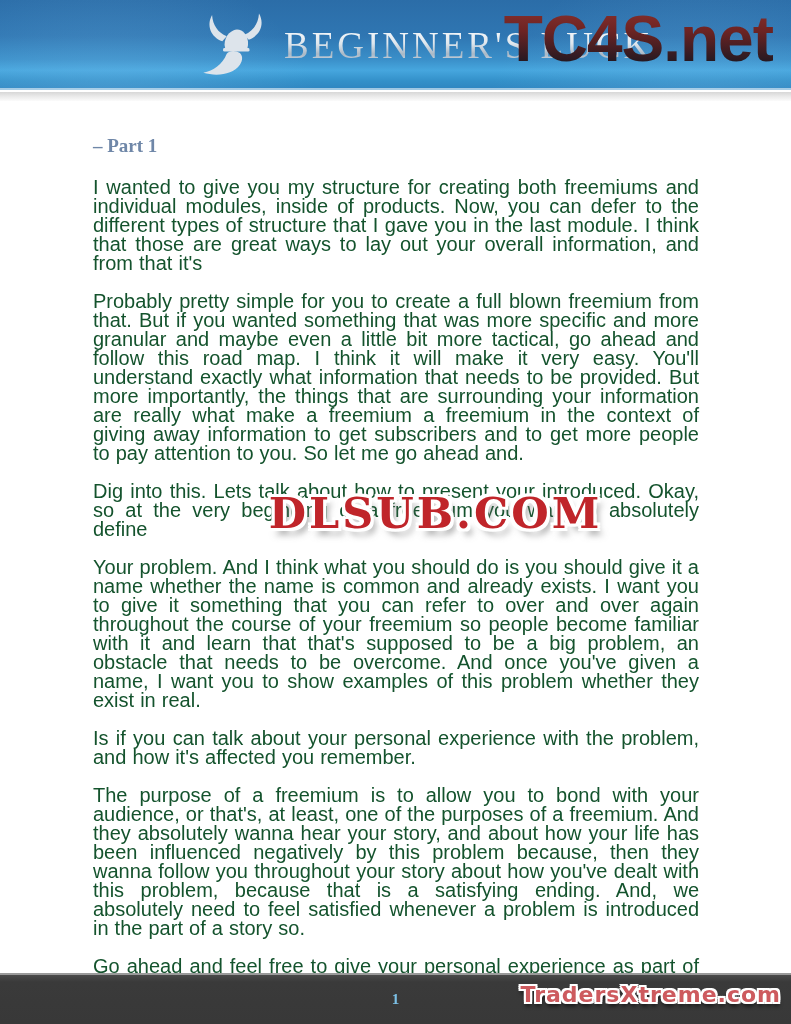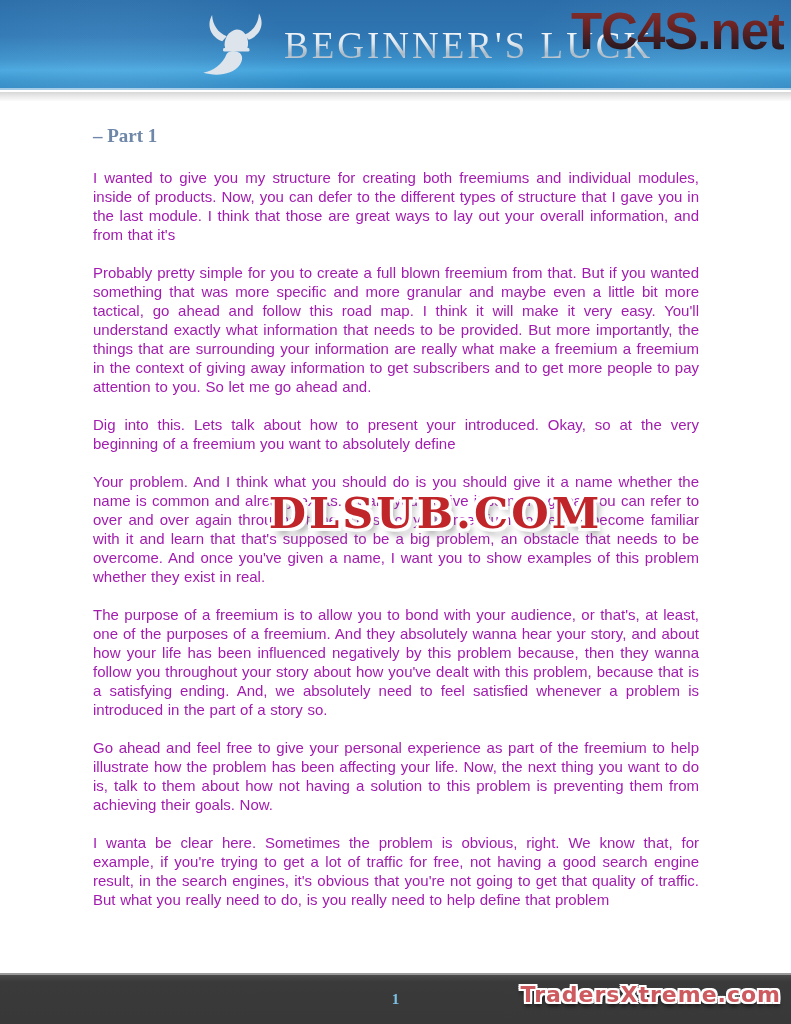--- a/index.html
+++ b/index.html
@@ -29,48 +29,48 @@
   .helmet { width:74px; height:66px; }
   .logo-text {
     font-family:"Liberation Serif", serif;
     font-size:37px; letter-spacing:3px; font-weight:normal;
     background:linear-gradient(180deg,#ffffff 0%,#dfe7ee 45%,#a9b8c6 70%,#e8eef3 100%);
     -webkit-background-clip:text; background-clip:text; color:transparent;
     text-shadow:0 2px 3px rgba(10,40,70,.0);
     white-space:nowrap;
   }
   .tc4s {
-    position:absolute; top:2px; right:7px;
+    position:absolute; top:2px; right:18px;
     font-family:"Liberation Sans", sans-serif;
-    font-weight:bold; font-size:51px; letter-spacing:-1px;
+    font-weight:bold; font-size:64px; letter-spacing:-1px;
     background:linear-gradient(180deg,#8d3330 0%,#6e2423 38%,#2a1a22 78%,#101018 100%);
     -webkit-background-clip:text; background-clip:text; color:transparent;
   }
 
   
   .header-strip {
     position:absolute; top:92px; left:0; width:791px; height:9px;
     background:linear-gradient(180deg,#d7d7d7 0%,#ececec 55%,#fbfbfb 100%);
   }
 
   
   .content {
     position:absolute; left:93px; top:122px; width:606px;
   }
   .doc-title {
     font-family:"Liberation Serif", serif;
     font-size:27px; font-weight:bold; color:#1c6eae; letter-spacing:.2px;
   }
   .doc-subtitle {
     font-family:"Liberation Serif", serif;
-    font-size:19px; font-weight:bold; color:#6f87a8; margin-top:3px;
+    font-size:19px; font-weight:bold; color:#6f87a8; margin-top:13px;
   }
   .body-text { margin-top:21px; }
   .body-text p {
-    font-size:15px; line-height:19px; color:#a21caf;
+    font-size:20px; line-height:19px; color:#14532d;
     text-align:justify; margin-bottom:19px;
     word-spacing:.5px;
   }
 
   
   .dlsub {
     position:absolute; left:50%; top:513px; transform:translate(-50%,-50%);
     font-family:"DejaVu Serif", serif; font-weight:bold;
     font-size:43px; letter-spacing:3px; color:#c0252a; white-space:nowrap;
     text-shadow:
@@ -130,20 +130,21 @@
   <div class="header-strip"></div>
 
   <div class="content">
     <h2 class="doc-subtitle">– Part 1</h2>
 
     <div class="body-text">
       <p>I wanted to give you my structure for creating both freemiums and individual modules, inside of products. Now, you can defer to the different types of structure that I gave you in the last module. I think that those are great ways to lay out your overall information, and from that it's</p>
       <p>Probably pretty simple for you to create a full blown freemium from that. But if you wanted something that was more specific and more granular and maybe even a little bit more tactical, go ahead and follow this road map. I think it will make it very easy. You'll understand exactly what information that needs to be provided. But more importantly, the things that are surrounding your information are really what make a freemium a freemium in the context of giving away information to get subscribers and to get more people to pay attention to you. So let me go ahead and.</p>
       <p>Dig into this. Lets talk about how to present your introduced. Okay, so at the very beginning of a freemium you want to absolutely define</p>
       <p>Your problem. And I think what you should do is you should give it a name whether the name is common and already exists. I want you to give it something that you can refer to over and over again throughout the course of your freemium so people become familiar with it and learn that that's supposed to be a big problem, an obstacle that needs to be overcome. And once you've given a name, I want you to show examples of this problem whether they exist in real.</p>
+      <p>Is if you can talk about your personal experience with the problem, and how it's affected you remember.</p>
       <p>The purpose of a freemium is to allow you to bond with your audience, or that's, at least, one of the purposes of a freemium. And they absolutely wanna hear your story, and about how your life has been influenced negatively by this problem because, then they wanna follow you throughout your story about how you've dealt with this problem, because that is a satisfying ending. And, we absolutely need to feel satisfied whenever a problem is introduced in the part of a story so.</p>
       <p>Go ahead and feel free to give your personal experience as part of the freemium to help illustrate how the problem has been affecting your life. Now, the next thing you want to do is, talk to them about how not having a solution to this problem is preventing them from achieving their goals. Now.</p>
       <p>I wanta be clear here. Sometimes the problem is obvious, right. We know that, for example, if you're trying to get a lot of traffic for free, not having a good search engine result, in the search engines, it's obvious that you're not going to get that quality of traffic. But what you really need to do, is you really need to help define that problem</p>
     </div>
   </div>
 
   <div class="dlsub">DLSUB.COM</div>
 
   <div class="footer">
     <span class="page-number">1</span>

